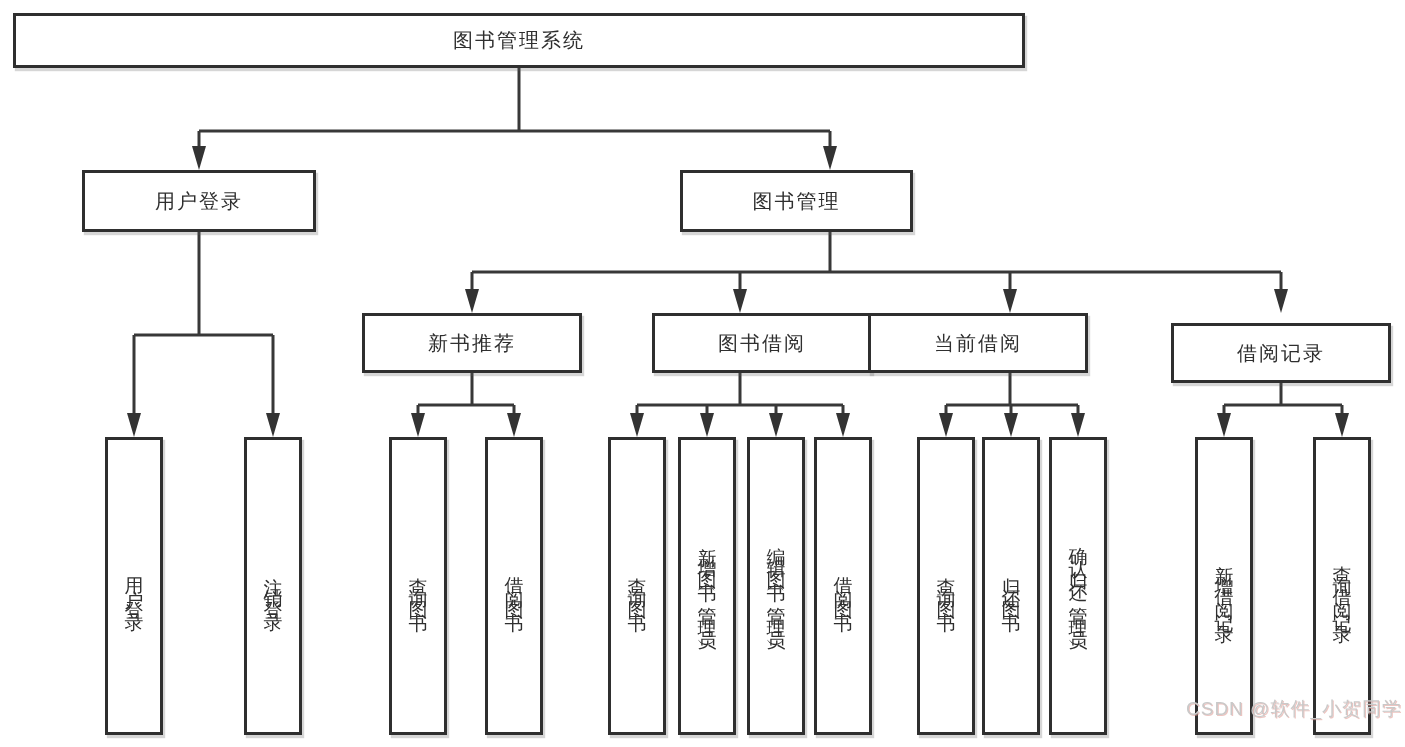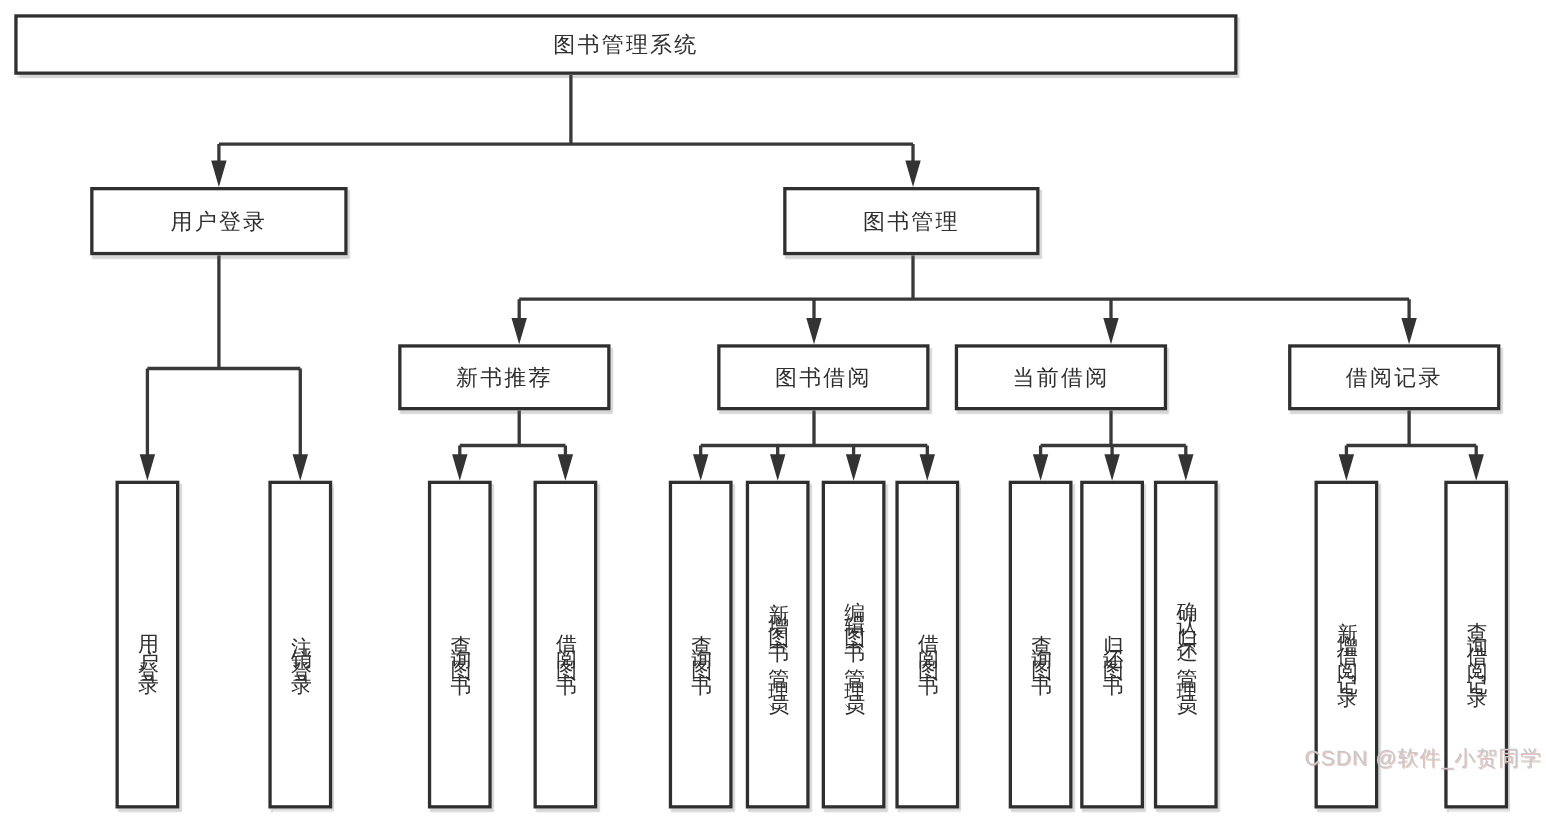--- a/index.html
+++ b/index.html
@@ -9,35 +9,35 @@
     overflow:hidden;
   }
   svg.connectors{position:absolute;left:0;top:0;z-index:1;}
   .node{
     position:absolute;z-index:2;box-sizing:border-box;
     background:#ffffff;border:3px solid #2f2f2f;
     display:flex;align-items:center;justify-content:center;
     color:#2f2f2f;font-size:20px;letter-spacing:2px;
     box-shadow:2px 3px 1px rgba(90,90,90,0.25);
   }
-  .node-root   {left:13px;  top:13px;  width:1112px; height:55px;}
+  .node-root   {left:13px;  top:13px;  width:1012px; height:55px;}
   .node-l2a    {left:82px;  top:170px; width:234px;  height:62px;}
-  .node-l2b    {left:712px; top:170px; width:233px;  height:62px;}
-  .node-l3     {top:313px;  width:193px; height:60px;}
+  .node-l2b    {left:680px; top:170px; width:233px;  height:62px;}
+  .node-l3     {top:313px;  width:220px; height:60px;}
   .node-l3a    {left:362px;}
   .node-l3b    {left:630px;margin-left:22px;}
   .node-l3c    {left:868px;}
-  .node-l3d    {left:1171px;}
+  .node-l3d    {left:1171px;margin-top:10px;}
   .leaf{
     top:437px;width:58px;height:298px;
     writing-mode:vertical-rl;text-orientation:mixed;
     letter-spacing:12px;font-size:19px;
   }
   .watermark{
-    position:absolute;left:1186px;top:676px;z-index:3;
+    position:absolute;left:1186px;top:696px;z-index:3;
     font-size:19px;letter-spacing:1px;color:#c9c9c9;
     text-shadow:1px 1px 0 rgba(222,150,142,0.55);
     white-space:nowrap;
   }
 </style>
 </head>
 <body>
 
 <svg class="connectors" width="1405" height="747" viewBox="0 0 1405 747">
   <g stroke="#383838" stroke-width="3" fill="none">

